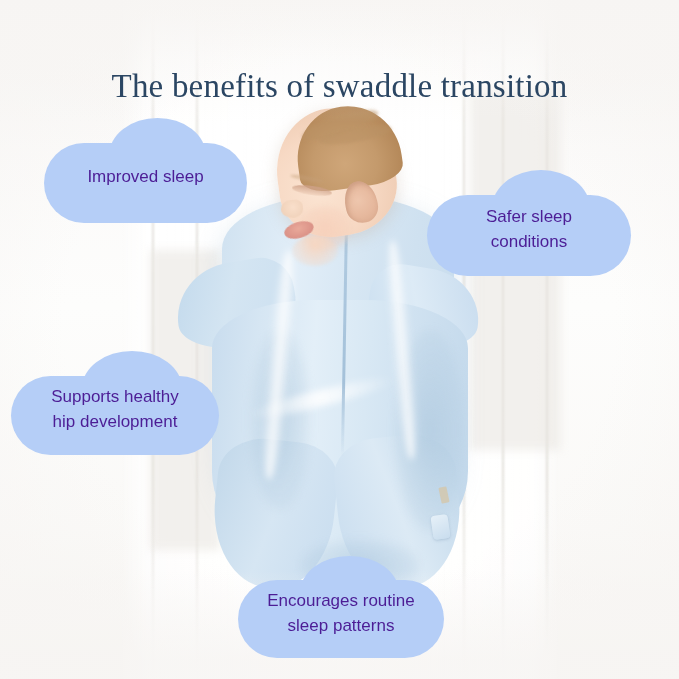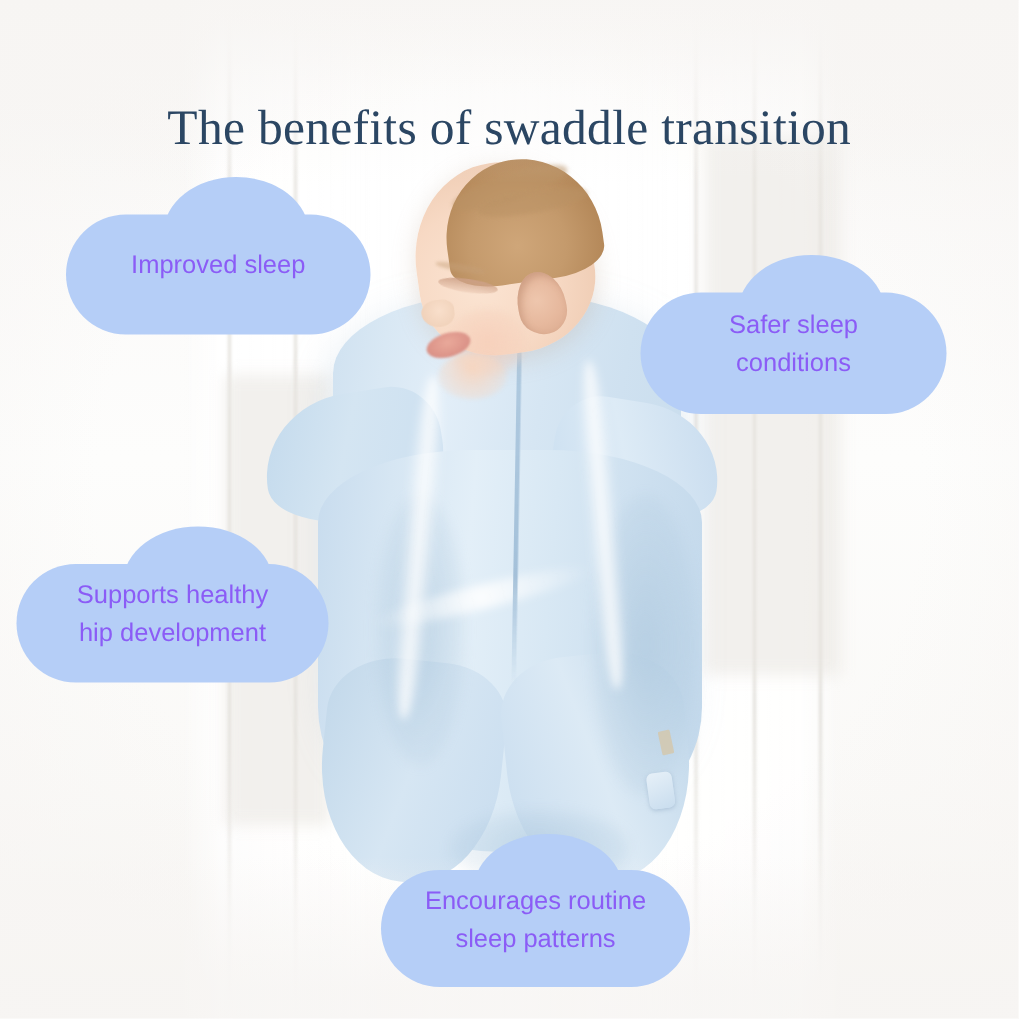--- a/index.html
+++ b/index.html
@@ -290,21 +290,21 @@
   .cloud .cloud-label {
     position: absolute;
     left: 0; right: 0;
     top: 0; bottom: 0;
     display: flex;
     flex-direction: column;
     align-items: center;
     justify-content: center;
     padding-top: 14px;
     box-sizing: border-box;
-    color: #8b5cf6;
+    color: #4c1d95;
     font-family: "Liberation Sans", sans-serif;
     font-size: 17px;
     line-height: 1.45;
     text-align: center;
     white-space: pre-line;
     z-index: 2;
   }
 
   
   #cloud-improved-sleep      { left: 44px;  top: 118px; width: 203px; height: 105px; }
@@ -312,21 +312,21 @@
 
   #cloud-safer-sleep         { left: 427px; top: 170px; width: 204px; height: 106px; }
   #cloud-safer-sleep .lobe-top { left: 32%; }
 
   #cloud-hip-development     { left: 11px;  top: 351px; width: 208px; height: 104px; }
   #cloud-hip-development .lobe-top { left: 34%; }
 
   #cloud-self-soothing       { left: 464px; top: 418px; width: 206px; height: 102px; }
   #cloud-self-soothing .lobe-top { left: 26%; }
 
-  #cloud-routine-sleep       { left: 254px; top: 556px; width: 206px; height: 102px; }
+  #cloud-routine-sleep       { left: 238px; top: 556px; width: 206px; height: 102px; }
   #cloud-routine-sleep .lobe-top { left: 30%; }
 </style>
 </head>
 <body>
 
 <div id="stage">
 
   <div id="photo-layer">
     <div class="photo-base"></div>
     <div class="blanket"></div>

